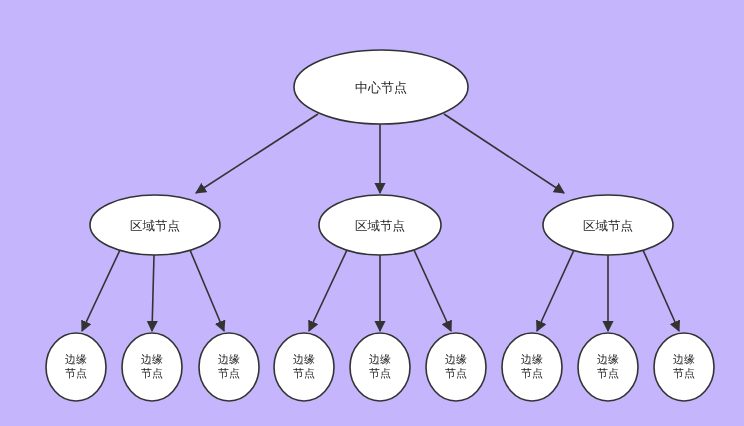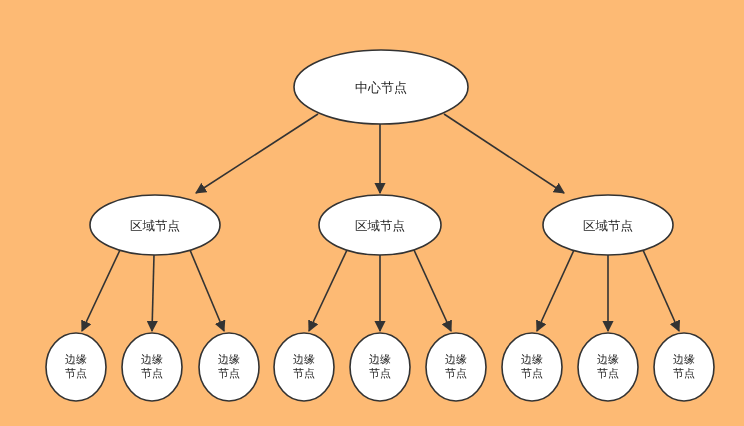--- a/index.html
+++ b/index.html
@@ -11,21 +11,21 @@
   body {
     width: 744px;
     height: 426px;
     font-family: "DejaVu Sans", "Liberation Sans", sans-serif;
     overflow: hidden;
   }
   #diagram-canvas {
     position: relative;
     width: 744px;
     height: 426px;
-    background: #fdba74;
+    background: #c4b5fd;
   }
   svg#graph {
     position: absolute;
     top: 0;
     left: 0;
     width: 744px;
     height: 426px;
     display: block;
   }
   .node-shape {

